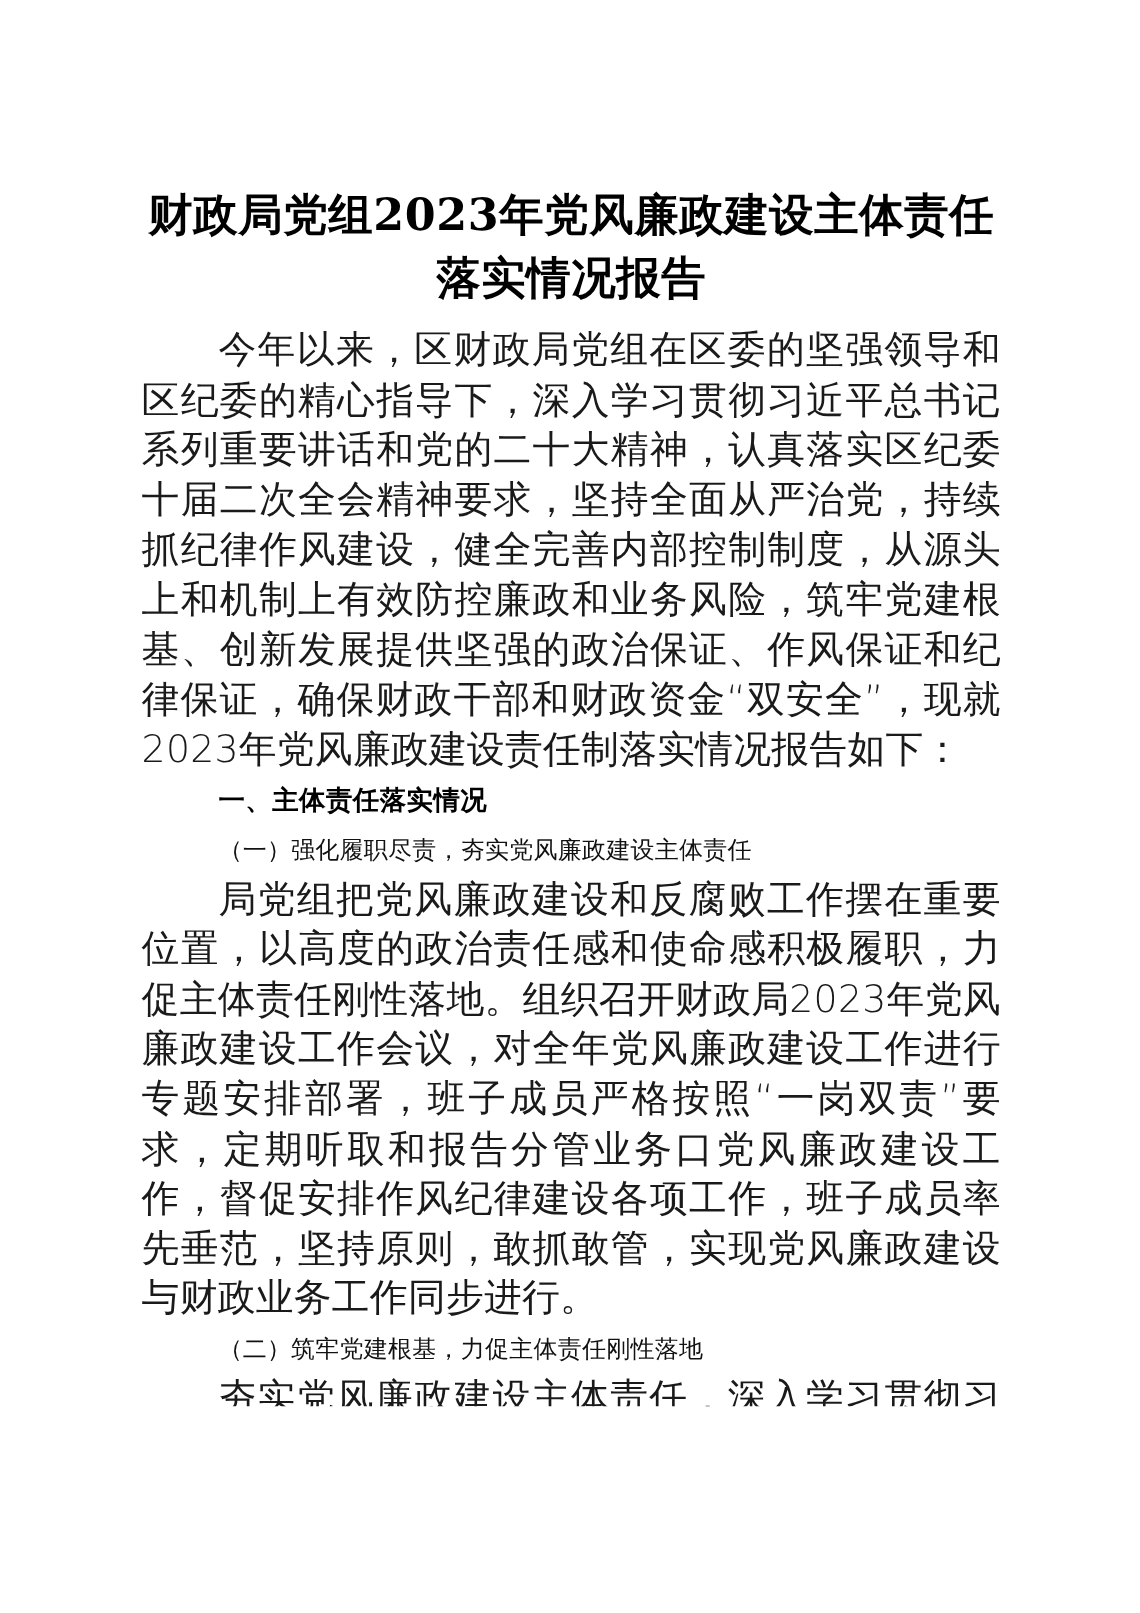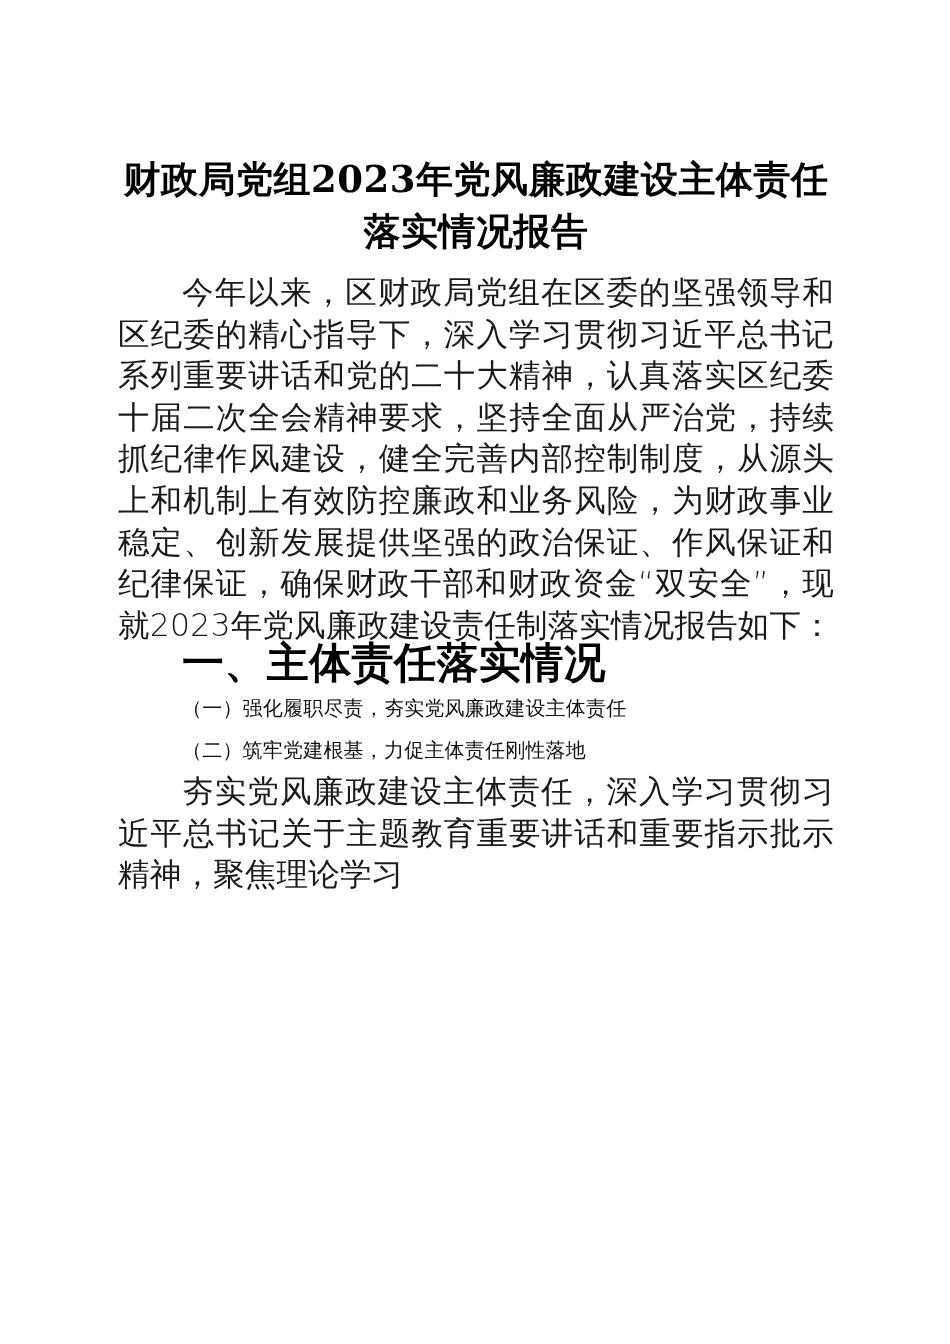--- a/index.html
+++ b/index.html
@@ -61,23 +61,23 @@
     font-family: "DejaVu Sans", "Liberation Sans", sans-serif;
     font-weight: 300;
   }
 
   .para:last-child {
     margin-bottom: 0;
   }
 
   
   .heading-1 {
-    font-family: Liberation Mono, monospace;
+    font-family: Liberation Sans, sans-serif;
     font-weight: 700;
-    font-size: 42px;
+    font-size: 22px;
     line-height: 41.6px;
     color: #000000;
     text-indent: 64px;
     margin: 0;
     letter-spacing: 0.4px;
   }
 
   
   .heading-2 {
     font-family: "DejaVu Sans", "Liberation Sans", sans-serif;
@@ -93,20 +93,21 @@
   .blk + .blk { margin-top: 0; }
 </style>
 </head>
 <body>
 
 <div class="page">
 
   <h1 class="doc-title">财政局党组2023年党风廉政建设主体责任落实情况报告</h1>
 
   <div class="body-area">
-      <p class="para kaiti blk">今年以来，区财政局党组在区委的坚强领导和区纪委的精心指导下，深入学习贯彻习近平总书记系列重要讲话和党的二十大精神，认真落实区纪委十届二次全会精神要求，坚持全面从严治党，持续抓纪律作风建设，健全完善内部控制制度，从源头上和机制上有效防控廉政和业务风险，为财政事业稳定、创新发展提供坚强的政治保证、作风保证和纪律保证，确保财政干部和财政资金“双安全”，现就2023年党风廉政建设责任制落实情况报告如下：</p>
+      <p class="para kaiti blk">今年以来，区财政局党组在区委的坚强领导和区纪委的精心指导下，深入学习贯彻习近平总书记系列重要讲话和党的二十大精神，认真落实区纪委十届二次全会精神要求，坚持全面从严治党，持续抓纪律作风建设，健全完善内部控制制度，从源头上和机制上有效防控廉政和业务风险，筑牢党建根基、创新发展提供坚强的政治保证、作风保证和纪律保证，确保财政干部和财政资金“双安全”，现就2023年党风廉政建设责任制落实情况报告如下：</p>
       <p class="heading-1 blk">一、主体责任落实情况</p>
       <p class="heading-2 blk">（一）强化履职尽责，夯实党风廉政建设主体责任</p>
+      <p class="para kaiti blk">局党组把党风廉政建设和反腐败工作摆在重要位置，以高度的政治责任感和使命感积极履职，力促主体责任刚性落地。组织召开财政局2023年党风廉政建设工作会议，对全年党风廉政建设工作进行专题安排部署，班子成员严格按照“一岗双责”要求，定期听取和报告分管业务口党风廉政建设工作，督促安排作风纪律建设各项工作，班子成员率先垂范，坚持原则，敢抓敢管，实现党风廉政建设与财政业务工作同步进行。</p>
       <p class="heading-2 blk">（二）筑牢党建根基，力促主体责任刚性落地</p>
       <p class="para kaiti blk">夯实党风廉政建设主体责任，深入学习贯彻习近平总书记关于主题教育重要讲话和重要指示批示精神，聚焦理论学习</p>
     </div>
 
 </div>
 
 </body></html>

